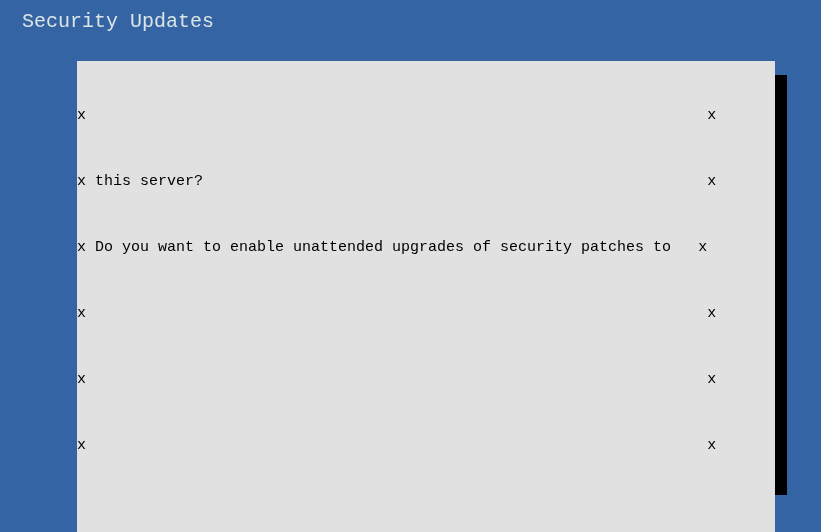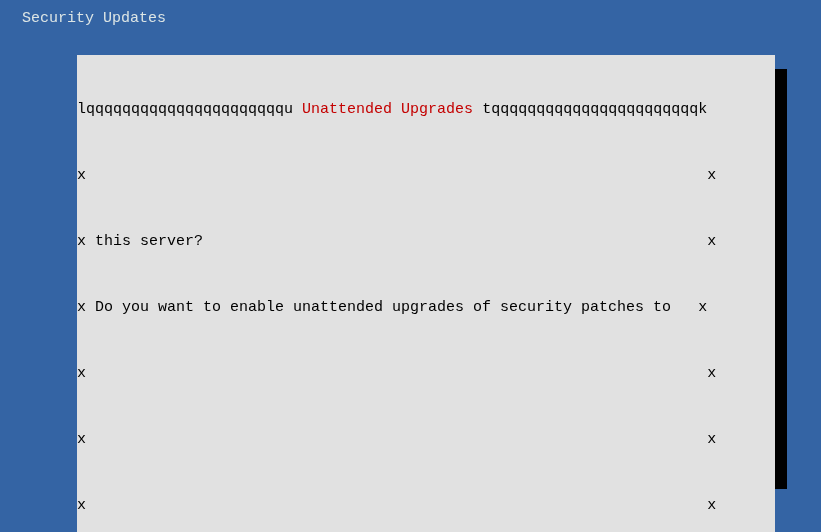--- a/index.html
+++ b/index.html
@@ -12,21 +12,21 @@
       font-family: "Consolas", "Courier New", monospace;
       font-size: 14px;
       width: 821px;
       height: 532px;
       overflow: hidden;
       color: #000;
     }
     .header {
       color: #dce5e5;
       padding: 10px 0 0 22px;
-      font-size: 15px;
+      font-size: 20px;
     }
     .dialog-wrapper {
       position: relative;
       margin: 28px 0 0 77px;
       width: 702px;
     }
     .shadow {
       position: absolute;
       top: 14px;
       left: 10px;
@@ -55,21 +55,20 @@
     }
   </style>
 </head>
 <body>
 
 <div class="header">Security Updates</div>
 
 <div class="dialog-wrapper">
   <div class="shadow"></div>
   <div class="dialog">
-    <div class="dialog-line"><span>l</span>qqqqqqqqqqqqqqqqqqqqqq<span>u</span> <span class="title-highlight">Unattended Upgrades</span> <span>t</span>qqqqqqqqqqqqqqqqqqqqqqq<span>k</span></div>
     <div class="dialog-line"><span>x</span>                                                                     <span>x</span></div>
     <div class="dialog-line"><span>x</span> <span>this server?</span>                                                        <span>x</span></div>
     <div class="dialog-line"><span>x</span> <span>Do you want to enable unattended upgrades of security patches to</span>   <span>x</span></div>
     <div class="dialog-line"><span>x</span>                                                                     <span>x</span></div>
     <div class="dialog-line"><span>x</span>                                                                     <span>x</span></div>
     <div class="dialog-line"><span>x</span>                                                                     <span>x</span></div>
     
     
     
     

